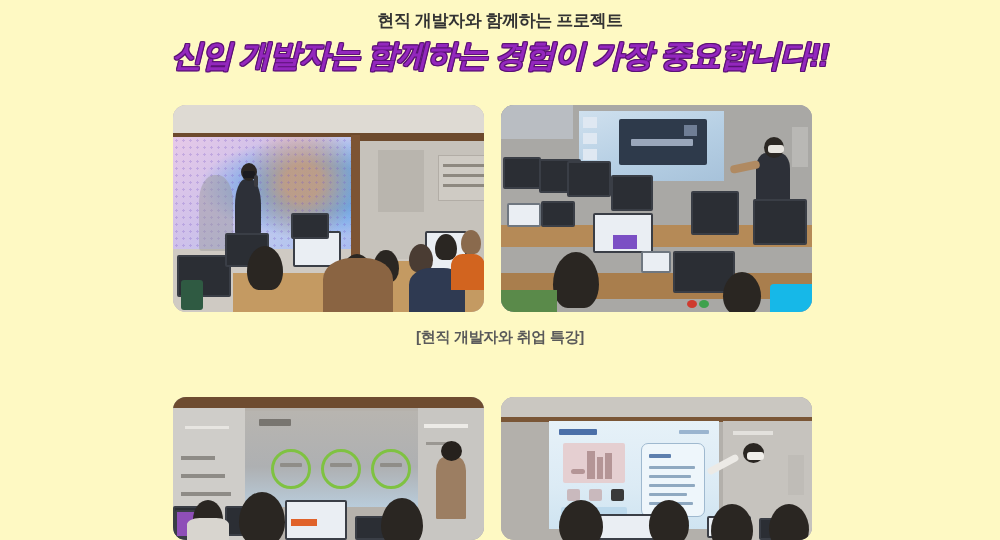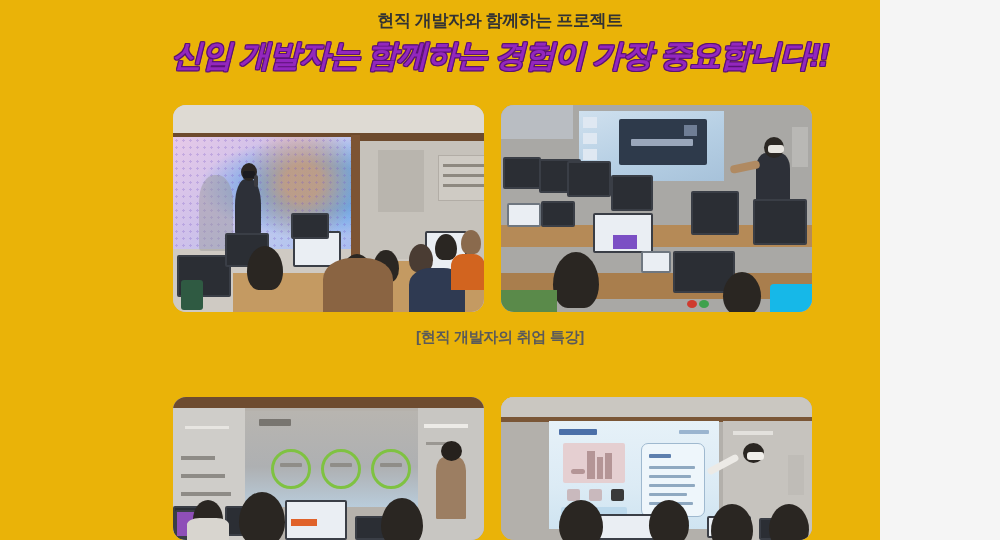--- a/index.html
+++ b/index.html
@@ -11,23 +11,23 @@
     width: 1000px;
     height: 540px;
     overflow: hidden;
     background: #f5f5f5;
     font-family: "Liberation Sans", "DejaVu Sans", sans-serif;
     -webkit-font-smoothing: antialiased;
   }
 
   .page {
     position: relative;
-    width: 880px;
+    width: 1000px;
     height: 540px;
-    background: #eab308;
+    background: #fef9c3;
     overflow: hidden;
   }
 
   
   .heading-block {
     position: absolute;
     top: 0;
     left: 0;
     width: 1000px;
     text-align: center;
@@ -334,21 +334,21 @@
         <div class="aud-head" style="left:52px;  bottom:4px;  width:46px; height:56px;"></div>
         <div class="aud-head" style="left:222px; bottom:-2px; width:38px; height:42px;"></div>
         <div style="position:absolute; right:0; bottom:0; width:42px; height:28px; background:#16b8e8; border-radius:4px 0 0 0;"></div>
         <div style="position:absolute; left:186px; bottom:4px; width:10px; height:8px; background:#cf3b2f; border-radius:50%;"></div>
         <div style="position:absolute; left:198px; bottom:4px; width:10px; height:8px; background:#3fa14d; border-radius:50%;"></div>
         <div style="position:absolute; left:0; bottom:0; width:56px; height:22px; background:#5a8a4a;"></div>
       </div>
     </div>
   </div>
 
-  <div class="caption">[현직 개발자의 취업 특강]</div>
+  <div class="caption">[현직 개발자와 취업 특강]</div>
 
   <div class="photo-row row-2">
 
     <div class="photo cropped">
       <div class="photo-scene">
         <div class="p3-bg"></div>
         <div class="p3-beam"></div>
         <div class="p3-glassL">
           <div style="position:absolute; left:8px; top:48px; width:34px; height:4px; background:#8e8b86;"></div>
           <div style="position:absolute; left:8px; top:66px; width:44px; height:4px; background:#8e8b86;"></div>

